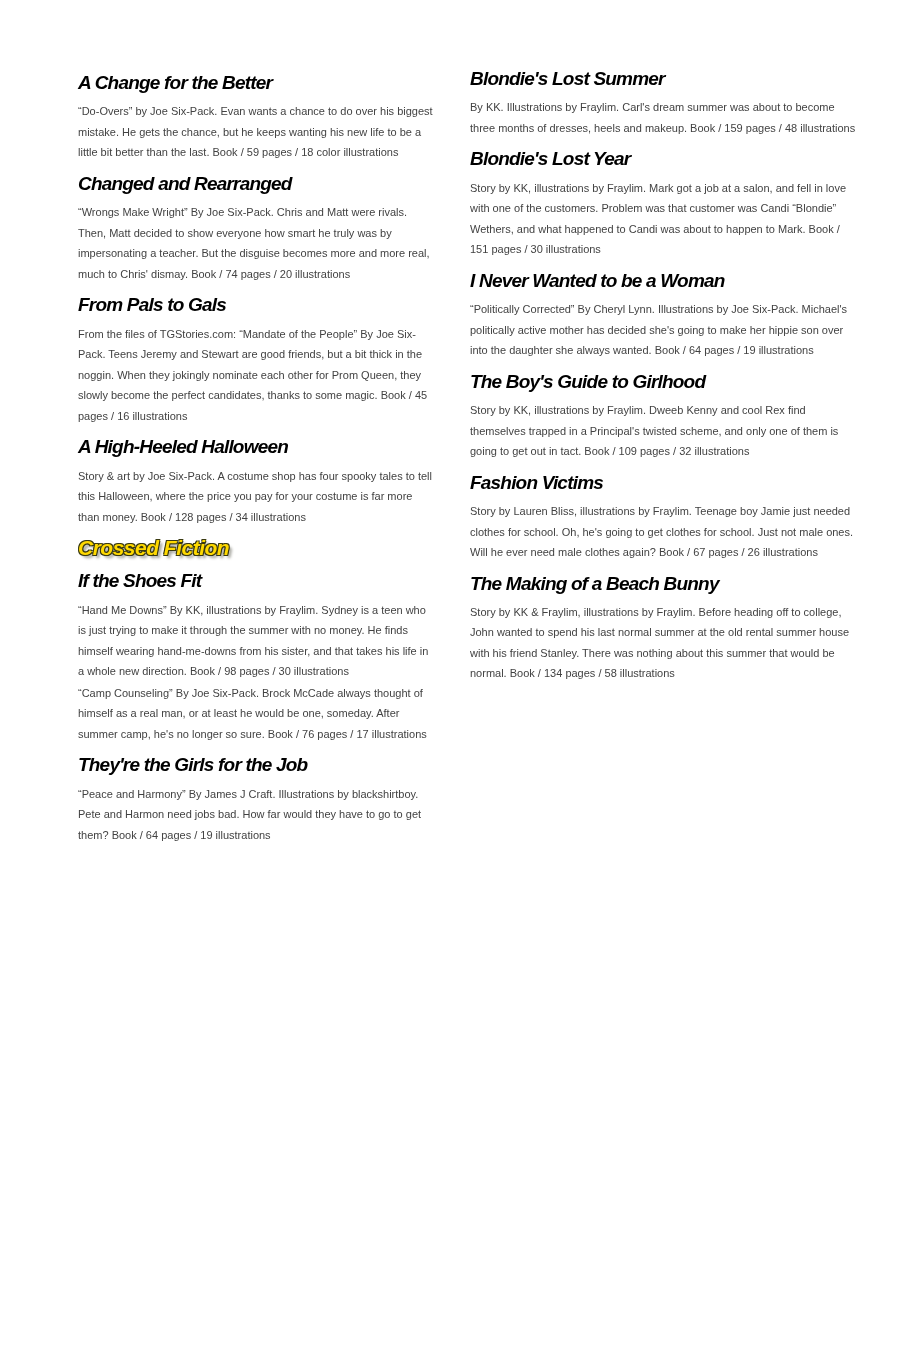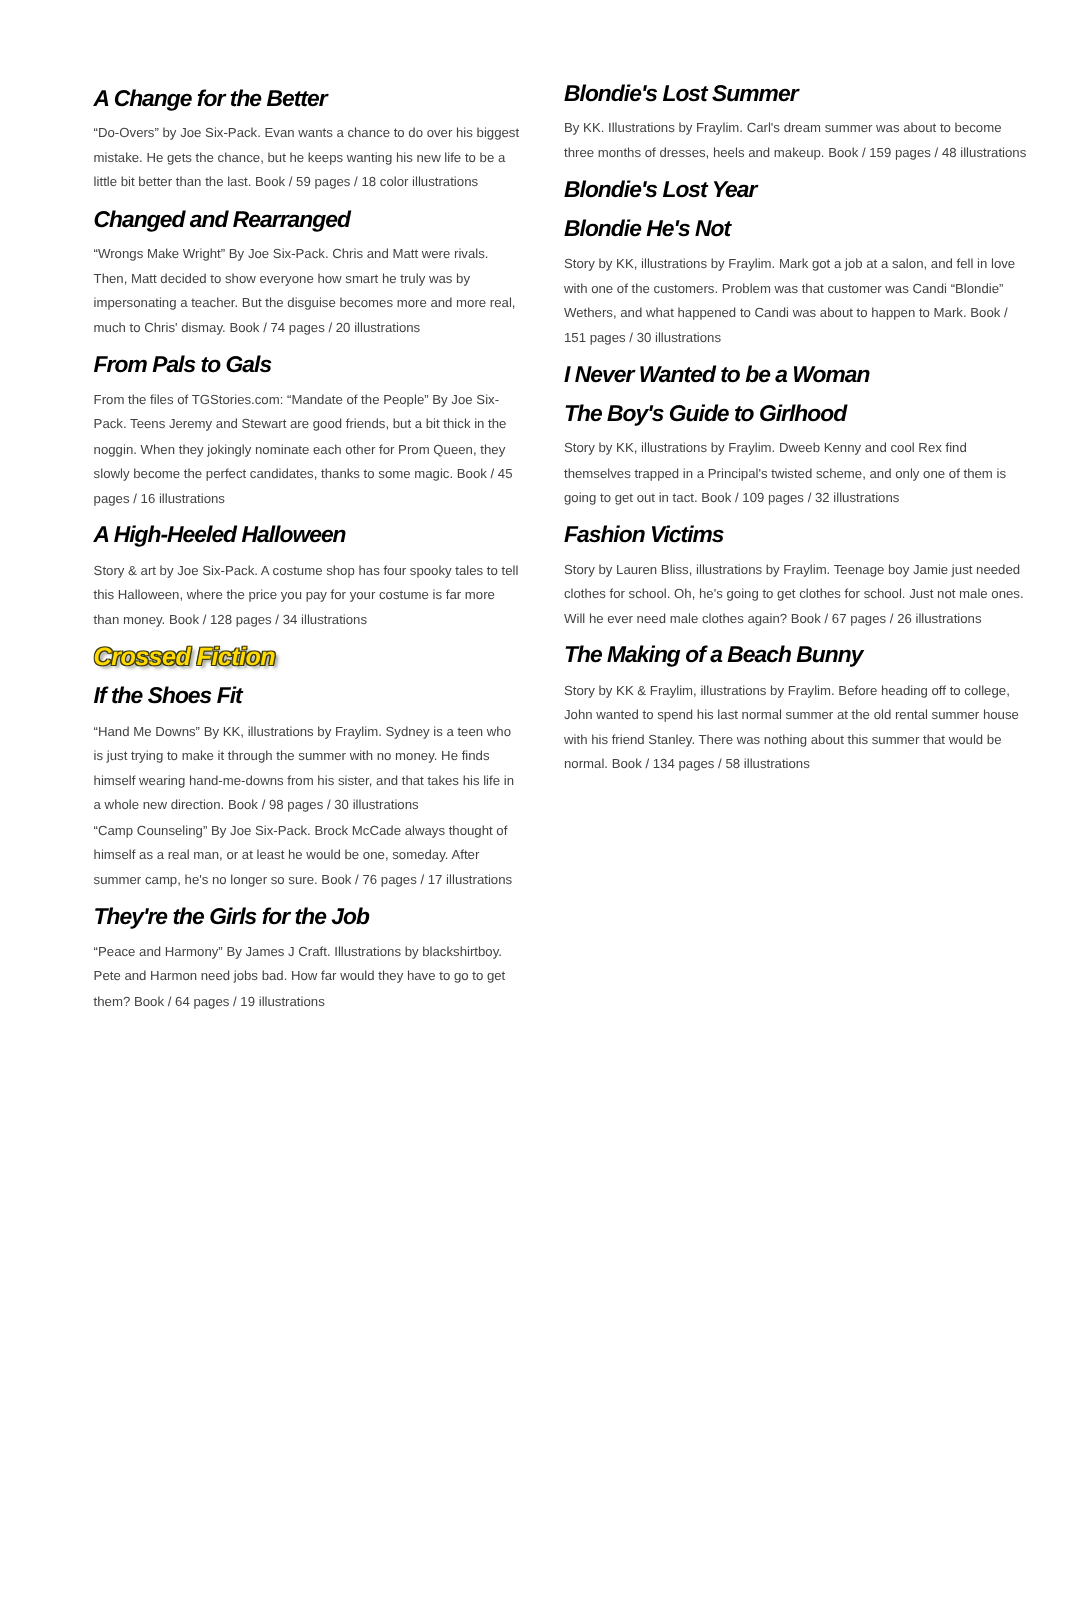--- a/index.html
+++ b/index.html
@@ -86,23 +86,23 @@
       <h3 class="story-title">If the Shoes Fit</h3>
       <p class="story-desc">“Hand Me Downs” By KK, illustrations by Fraylim. Sydney is a teen who is just trying to make it through the summer with no money. He finds himself wearing hand-me-downs from his sister, and that takes his life in a whole new direction. Book / 98 pages / 30 illustrations</p>
       <p class="story-desc">“Camp Counseling” By Joe Six-Pack. Brock McCade always thought of himself as a real man, or at least he would be one, someday. After summer camp, he's no longer so sure. Book / 76 pages / 17 illustrations</p>
       <h3 class="story-title">They're the Girls for the Job</h3>
       <p class="story-desc">“Peace and Harmony” By James J Craft. Illustrations by blackshirtboy. Pete and Harmon need jobs bad. How far would they have to go to get them? Book / 64 pages / 19 illustrations</p>
     </div>
   <div class="column col-right">
       <h3 class="story-title">Blondie's Lost Summer</h3>
       <p class="story-desc">By KK. Illustrations by Fraylim. Carl's dream summer was about to become three months of dresses, heels and makeup. Book / 159 pages / 48 illustrations</p>
       <h3 class="story-title">Blondie's Lost Year</h3>
-      <h3 class="story-title">Blondie He's Not</h3>
       <p class="story-desc">Story by KK, illustrations by Fraylim. Mark got a job at a salon, and fell in love with one of the customers. Problem was that customer was Candi “Blondie” Wethers, and what happened to Candi was about to happen to Mark. Book / 151 pages / 30 illustrations</p>
       <h3 class="story-title">I Never Wanted to be a Woman</h3>
+      <p class="story-desc">“Politically Corrected” By Cheryl Lynn. Illustrations by Joe Six-Pack. Michael's politically active mother has decided she's going to make her hippie son over into the daughter she always wanted. Book / 64 pages / 19 illustrations</p>
       <h3 class="story-title">The Boy's Guide to Girlhood</h3>
       <p class="story-desc">Story by KK, illustrations by Fraylim. Dweeb Kenny and cool Rex find themselves trapped in a Principal's twisted scheme, and only one of them is going to get out in tact. Book / 109 pages / 32 illustrations</p>
       <h3 class="story-title">Fashion Victims</h3>
       <p class="story-desc">Story by Lauren Bliss, illustrations by Fraylim. Teenage boy Jamie just needed clothes for school. Oh, he's going to get clothes for school. Just not male ones. Will he ever need male clothes again? Book / 67 pages / 26 illustrations</p>
       <h3 class="story-title">The Making of a Beach Bunny</h3>
       <p class="story-desc">Story by KK &amp; Fraylim, illustrations by Fraylim. Before heading off to college, John wanted to spend his last normal summer at the old rental summer house with his friend Stanley. There was nothing about this summer that would be normal. Book / 134 pages / 58 illustrations</p>
     </div>
 </div>
 
 </body></html>

